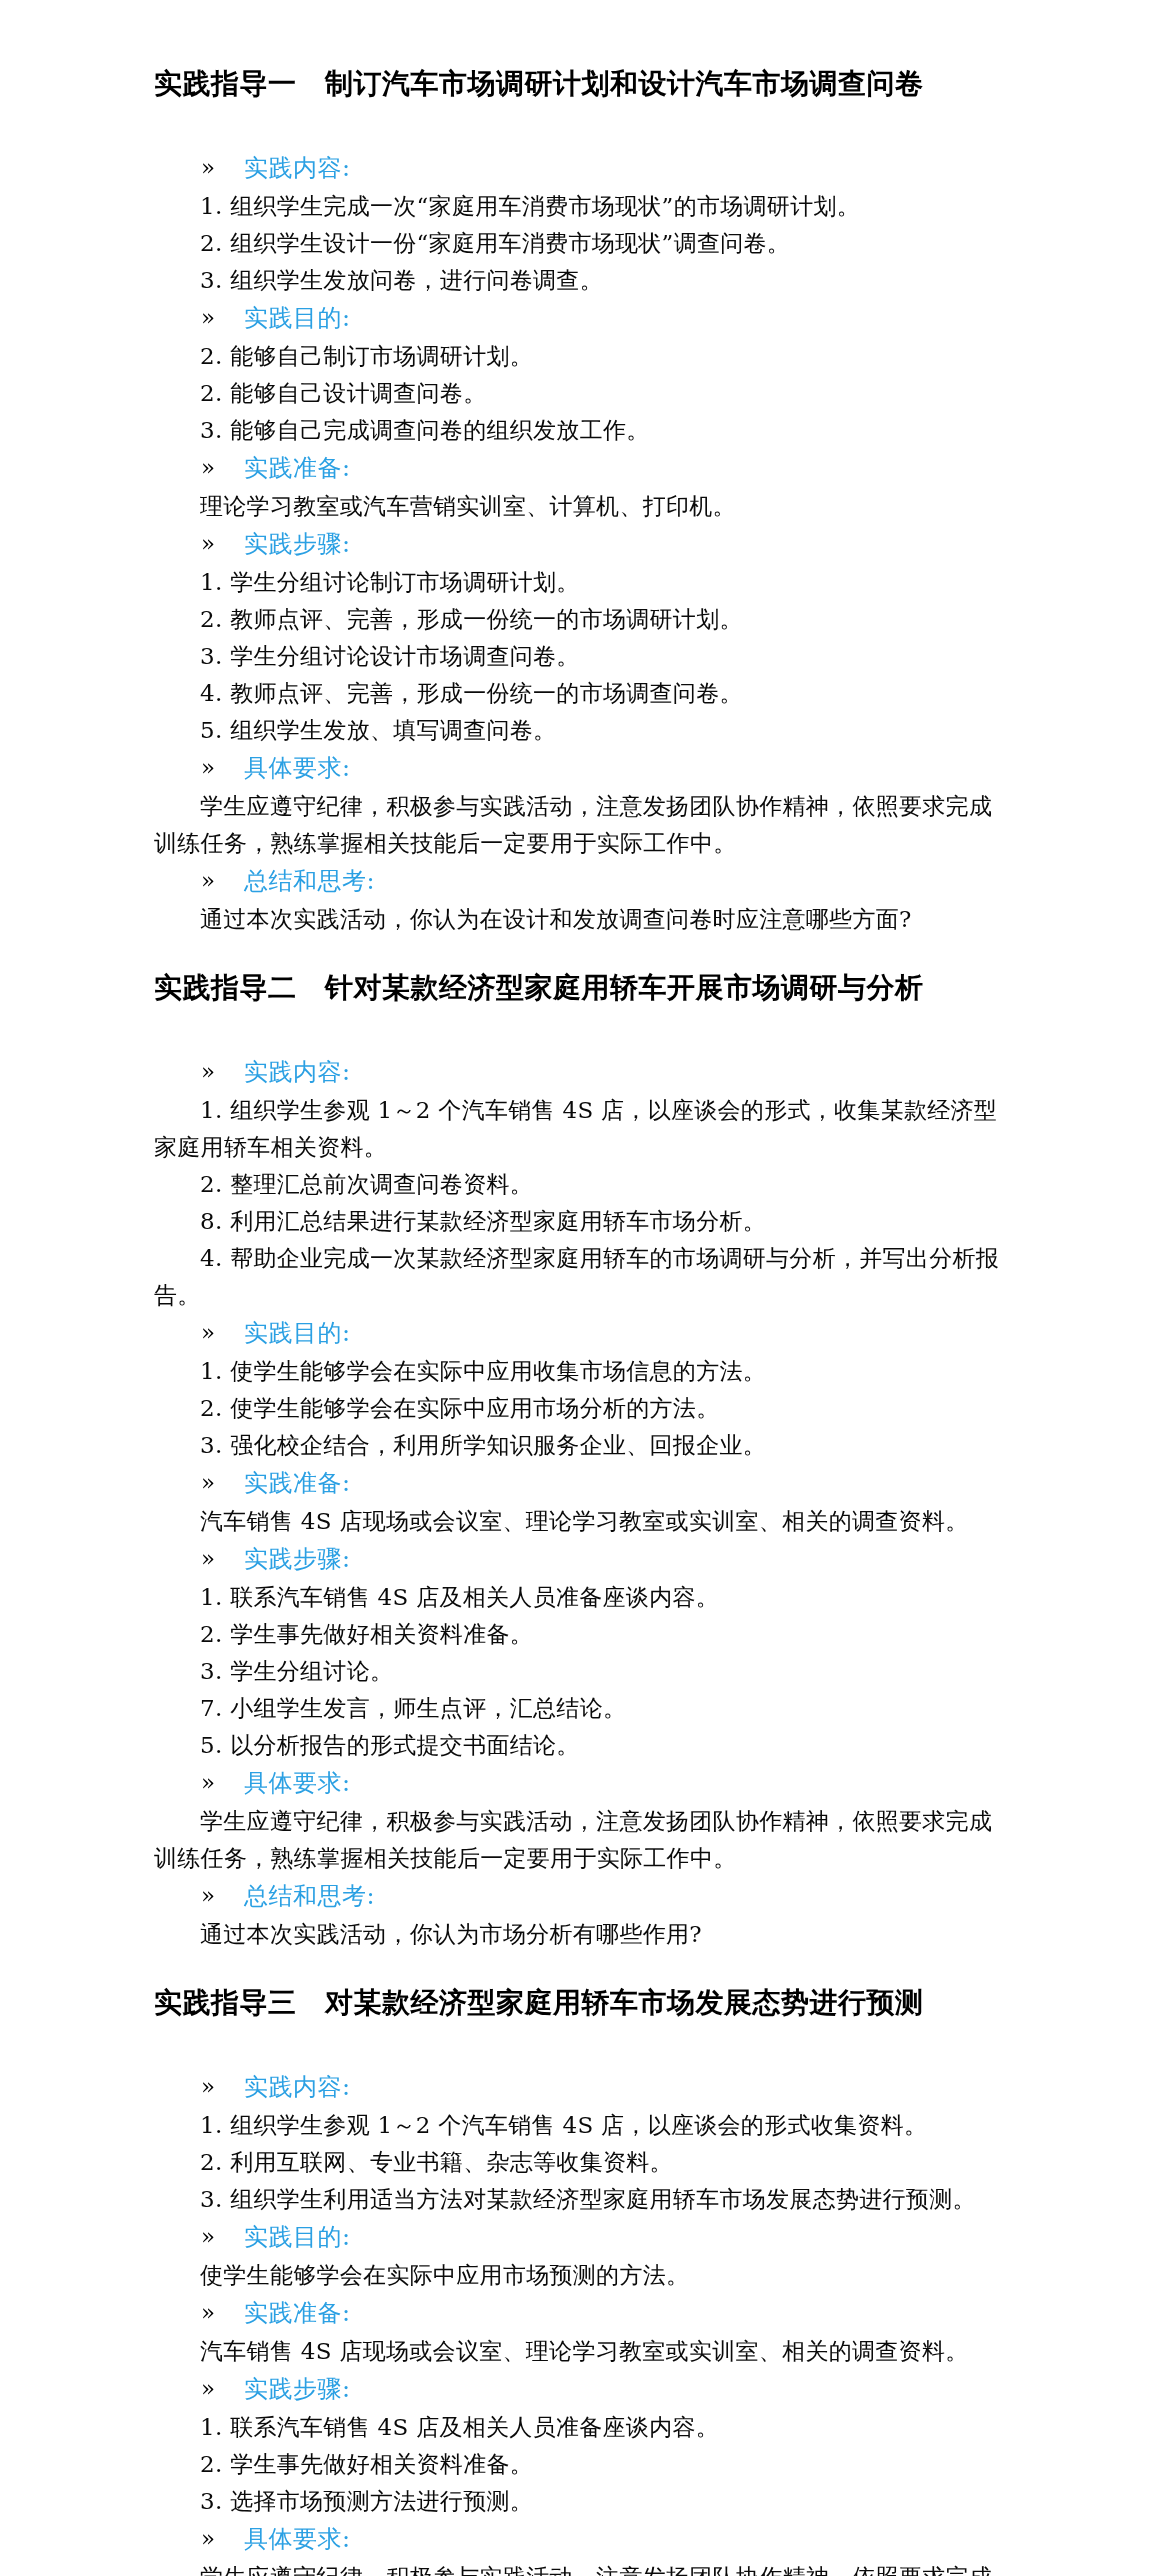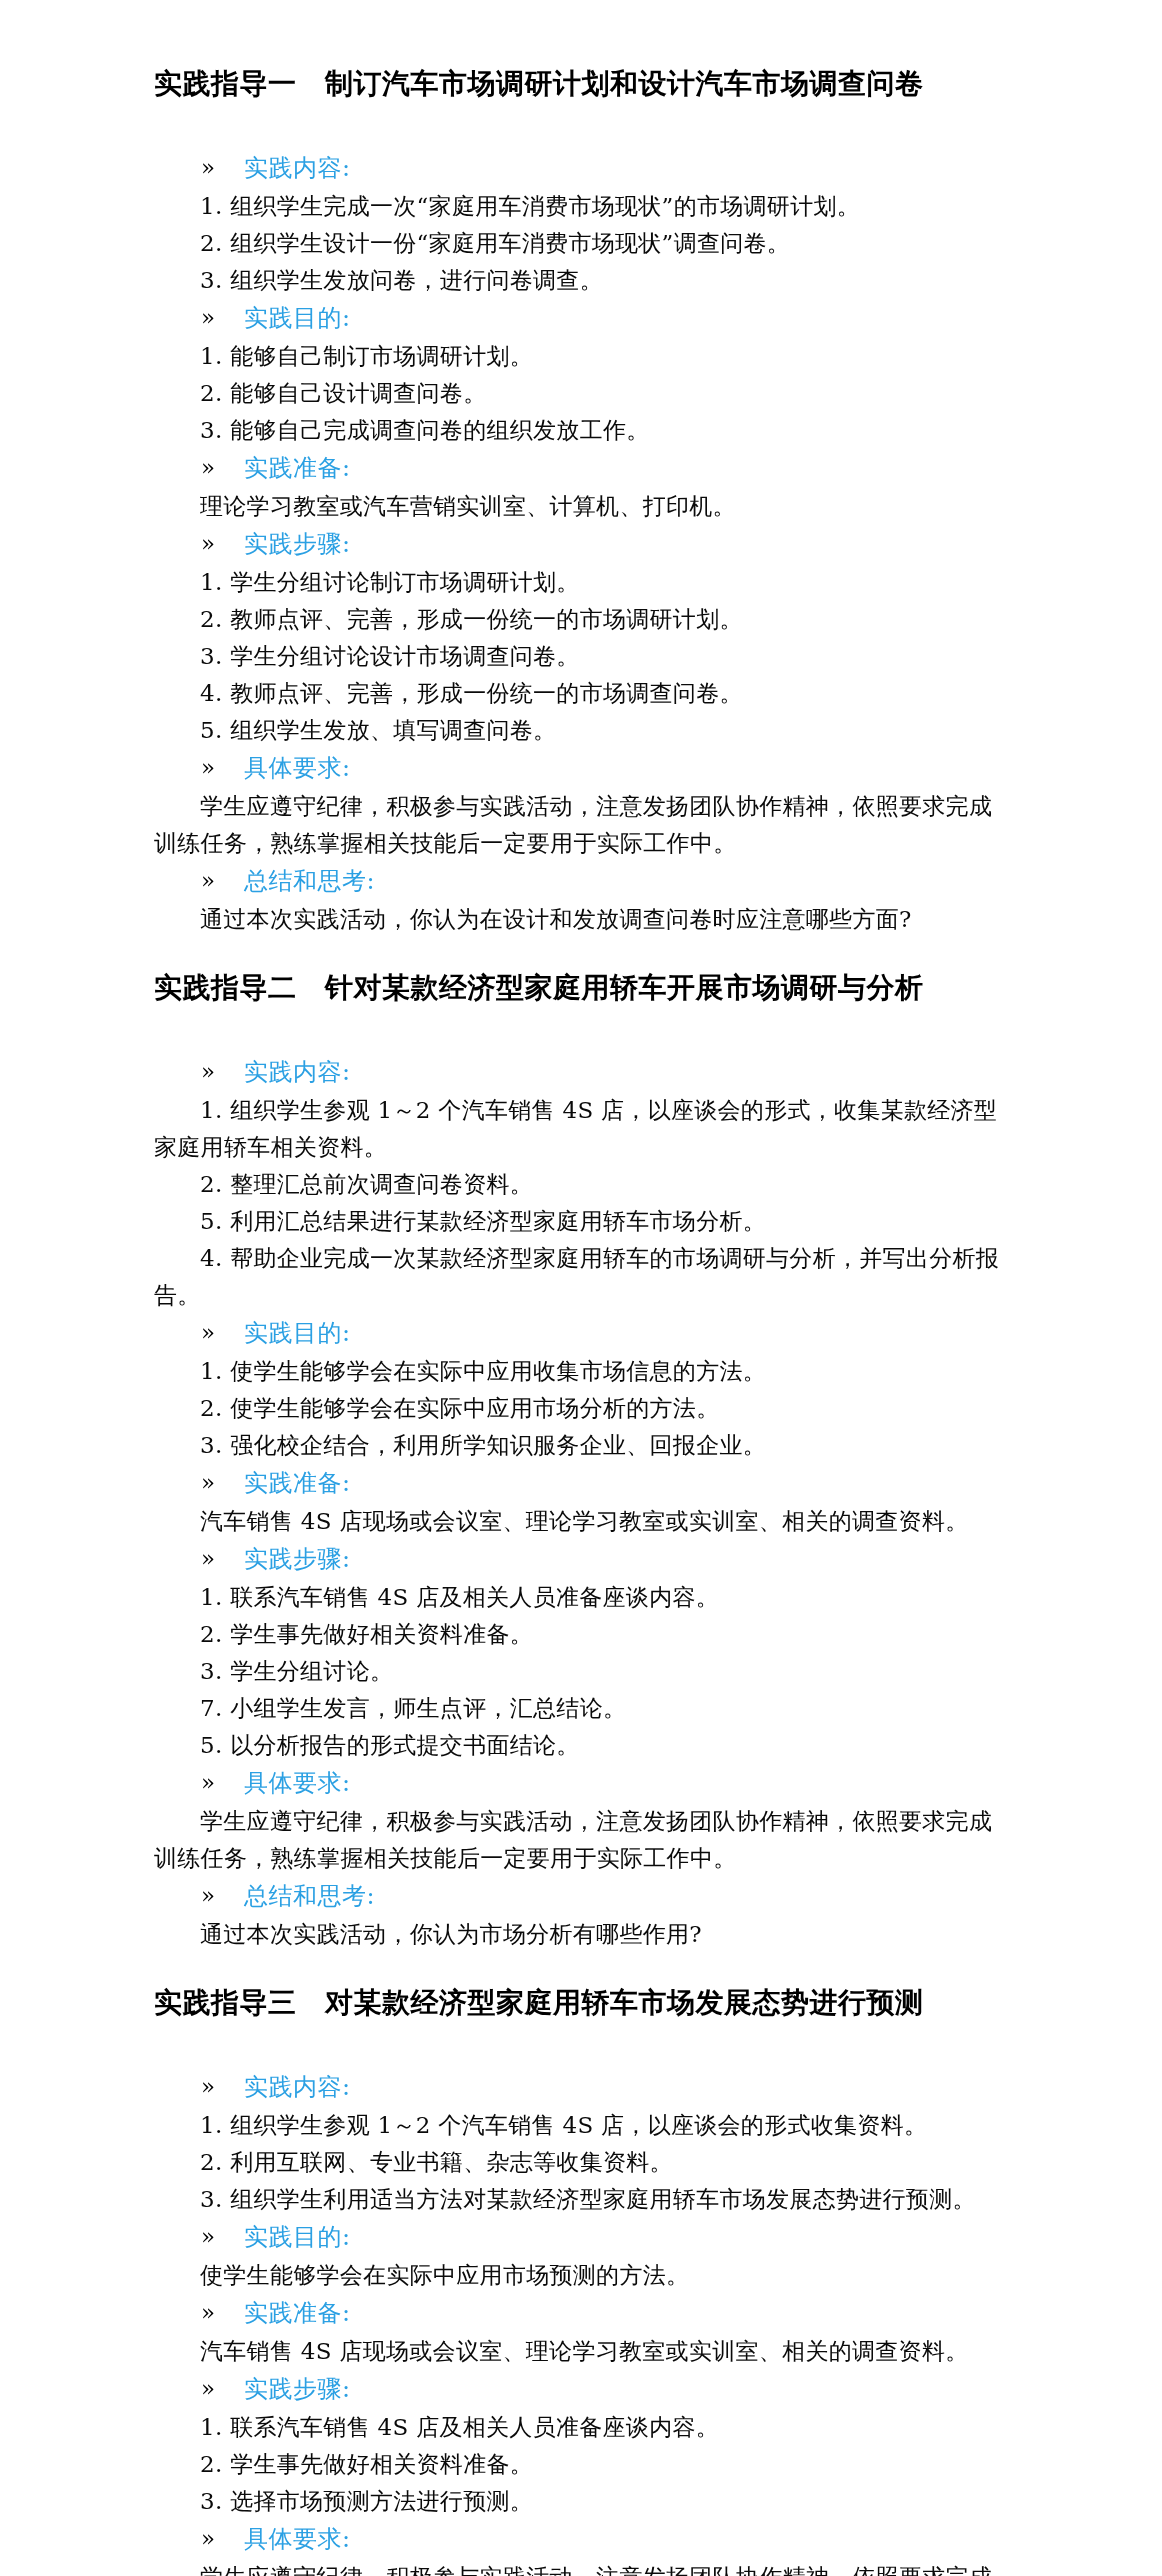--- a/index.html
+++ b/index.html
@@ -67,42 +67,42 @@
 
 <div class="page">
   <div class="content" id="doc-root">
       <div class="section">
         <div class="section-title">实践指导一　制订汽车市场调研计划和设计汽车市场调查问卷</div>
         <div class="subhead"><span class="guillemet">»</span><span class="subhead-label">实践内容:</span></div>
         <p class="body-para">1. 组织学生完成一次“家庭用车消费市场现状”的市场调研计划。</p>
         <p class="body-para">2. 组织学生设计一份“家庭用车消费市场现状”调查问卷。</p>
         <p class="body-para">3. 组织学生发放问卷，进行问卷调查。</p>
         <div class="subhead"><span class="guillemet">»</span><span class="subhead-label">实践目的:</span></div>
-        <p class="body-para">1. 能够自己制订市场调研计划。</p>
+        <p class="body-para">2. 能够自己制订市场调研计划。</p>
         <p class="body-para">2. 能够自己设计调查问卷。</p>
         <p class="body-para">3. 能够自己完成调查问卷的组织发放工作。</p>
         <div class="subhead"><span class="guillemet">»</span><span class="subhead-label">实践准备:</span></div>
         <p class="body-para">理论学习教室或汽车营销实训室、计算机、打印机。</p>
         <div class="subhead"><span class="guillemet">»</span><span class="subhead-label">实践步骤:</span></div>
         <p class="body-para">1. 学生分组讨论制订市场调研计划。</p>
         <p class="body-para">2. 教师点评、完善，形成一份统一的市场调研计划。</p>
         <p class="body-para">3. 学生分组讨论设计市场调查问卷。</p>
         <p class="body-para">4. 教师点评、完善，形成一份统一的市场调查问卷。</p>
         <p class="body-para">5. 组织学生发放、填写调查问卷。</p>
         <div class="subhead"><span class="guillemet">»</span><span class="subhead-label">具体要求:</span></div>
         <p class="body-para">学生应遵守纪律，积极参与实践活动，注意发扬团队协作精神，依照要求完成训练任务，熟练掌握相关技能后一定要用于实际工作中。</p>
         <div class="subhead"><span class="guillemet">»</span><span class="subhead-label">总结和思考:</span></div>
         <p class="body-para">通过本次实践活动，你认为在设计和发放调查问卷时应注意哪些方面?</p>
       </div>
       <div class="section">
         <div class="section-title">实践指导二　针对某款经济型家庭用轿车开展市场调研与分析</div>
         <div class="subhead"><span class="guillemet">»</span><span class="subhead-label">实践内容:</span></div>
         <p class="body-para">1. 组织学生参观 1～2 个汽车销售 4S 店，以座谈会的形式，收集某款经济型家庭用轿车相关资料。</p>
         <p class="body-para">2. 整理汇总前次调查问卷资料。</p>
-        <p class="body-para">5. 利用汇总结果进行某款经济型家庭用轿车市场分析。</p>
+        <p class="body-para">8. 利用汇总结果进行某款经济型家庭用轿车市场分析。</p>
         <p class="body-para">4. 帮助企业完成一次某款经济型家庭用轿车的市场调研与分析，并写出分析报告。</p>
         <div class="subhead"><span class="guillemet">»</span><span class="subhead-label">实践目的:</span></div>
         <p class="body-para">1. 使学生能够学会在实际中应用收集市场信息的方法。</p>
         <p class="body-para">2. 使学生能够学会在实际中应用市场分析的方法。</p>
         <p class="body-para">3. 强化校企结合，利用所学知识服务企业、回报企业。</p>
         <div class="subhead"><span class="guillemet">»</span><span class="subhead-label">实践准备:</span></div>
         <p class="body-para">汽车销售 4S 店现场或会议室、理论学习教室或实训室、相关的调查资料。</p>
         <div class="subhead"><span class="guillemet">»</span><span class="subhead-label">实践步骤:</span></div>
         <p class="body-para">1. 联系汽车销售 4S 店及相关人员准备座谈内容。</p>
         <p class="body-para">2. 学生事先做好相关资料准备。</p>

